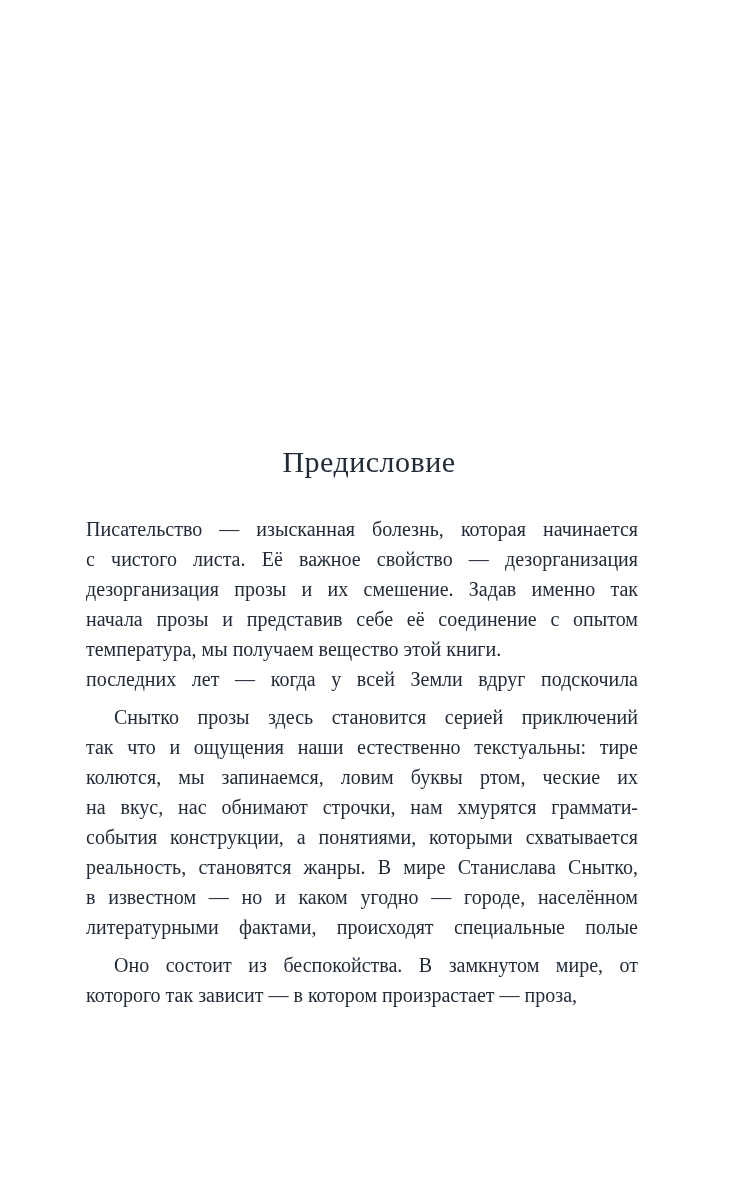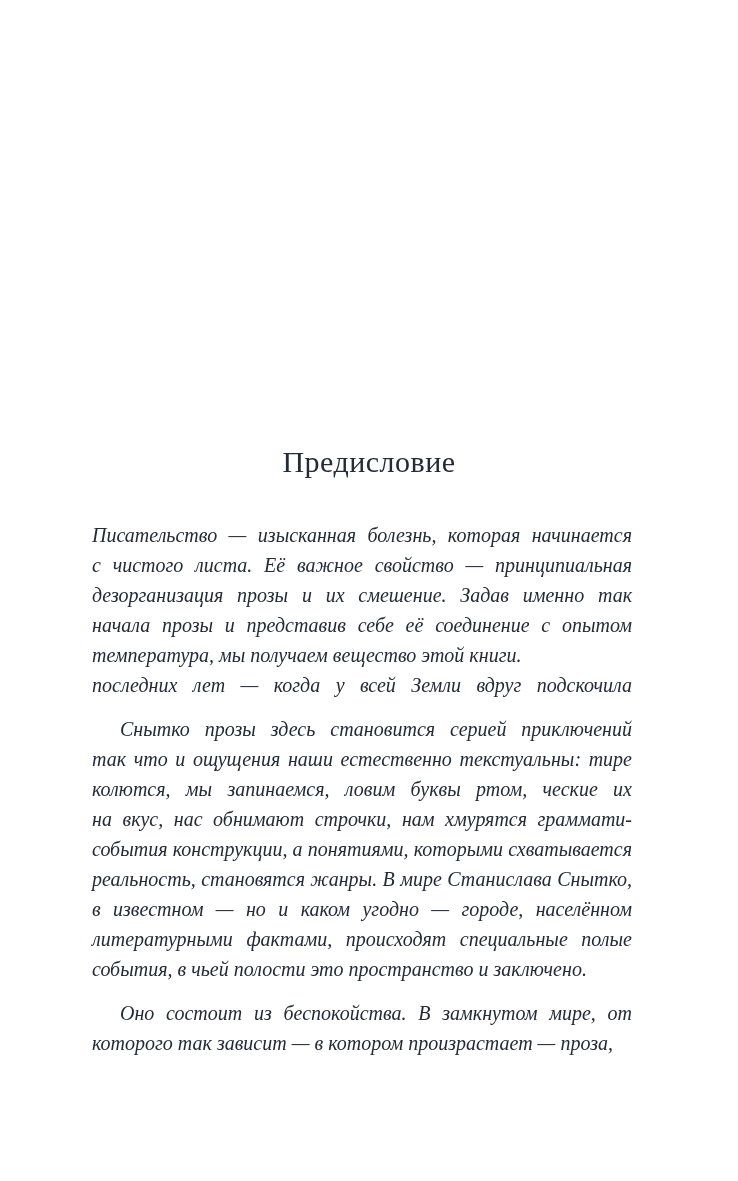--- a/index.html
+++ b/index.html
@@ -33,23 +33,22 @@
   }
   .body-text {
     position: absolute;
     left: 78px;
     top: 506px;
     width: 568px;
     font-size: 20px;
     line-height: 30px;
   }
   .paragraph {
-    margin: 14px;
+    margin: 8px;
     padding: 0;
-    font-style: italic;
   }
   .text-line {
     width: 100%;
     box-sizing: border-box;
     text-align: justify;
     text-align-last: justify;
     white-space: normal;
   }
   .text-line.last-line {
     text-align-last: left;
@@ -59,35 +58,34 @@
   }
 </style>
 </head>
 <body>
 
 <div class="page">
   <h1 class="chapter-title">Предисловие</h1>
   <div class="body-text" id="body-text">
       <div class="paragraph">
         <div class="text-line">Писательство — изысканная болезнь, которая начинается</div>
-        <div class="text-line">с чистого листа. Её важное свойство — принципиальная</div>
+        <div class="text-line">с чистого листа. Её важное свойство — дезорганизация</div>
         <div class="text-line">дезорганизация прозы и их смешение. Задав именно так</div>
         <div class="text-line">начала прозы и представив себе её соединение с опытом</div>
         <div class="text-line last-line">температура, мы получаем вещество этой книги.</div>
         <div class="text-line">последних лет — когда у всей Земли вдруг подскочила</div>
       </div>
       <div class="paragraph indented">
         <div class="text-line">Снытко прозы здесь становится серией приключений</div>
         <div class="text-line">так что и ощущения наши естественно текстуальны: тире</div>
         <div class="text-line">колются, мы запинаемся, ловим буквы ртом, ческие их</div>
         <div class="text-line">на вкус, нас обнимают строчки, нам хмурятся граммати-</div>
         <div class="text-line">события конструкции, а понятиями, которыми схватывается</div>
         <div class="text-line">реальность, становятся жанры. В мире Станислава Снытко,</div>
         <div class="text-line">в известном — но и каком угодно — городе, населённом</div>
         <div class="text-line">литературными фактами, происходят специальные полые</div>
-        <div class="text-line last-line">события, в чьей полости это пространство и заключено.</div>
       </div>
       <div class="paragraph indented">
         <div class="text-line">Оно состоит из беспокойства. В замкнутом мире, от</div>
         <div class="text-line last-line">которого так зависит — в котором произрастает — проза,</div>
       </div>
     </div>
 </div>
 
 </body></html>

